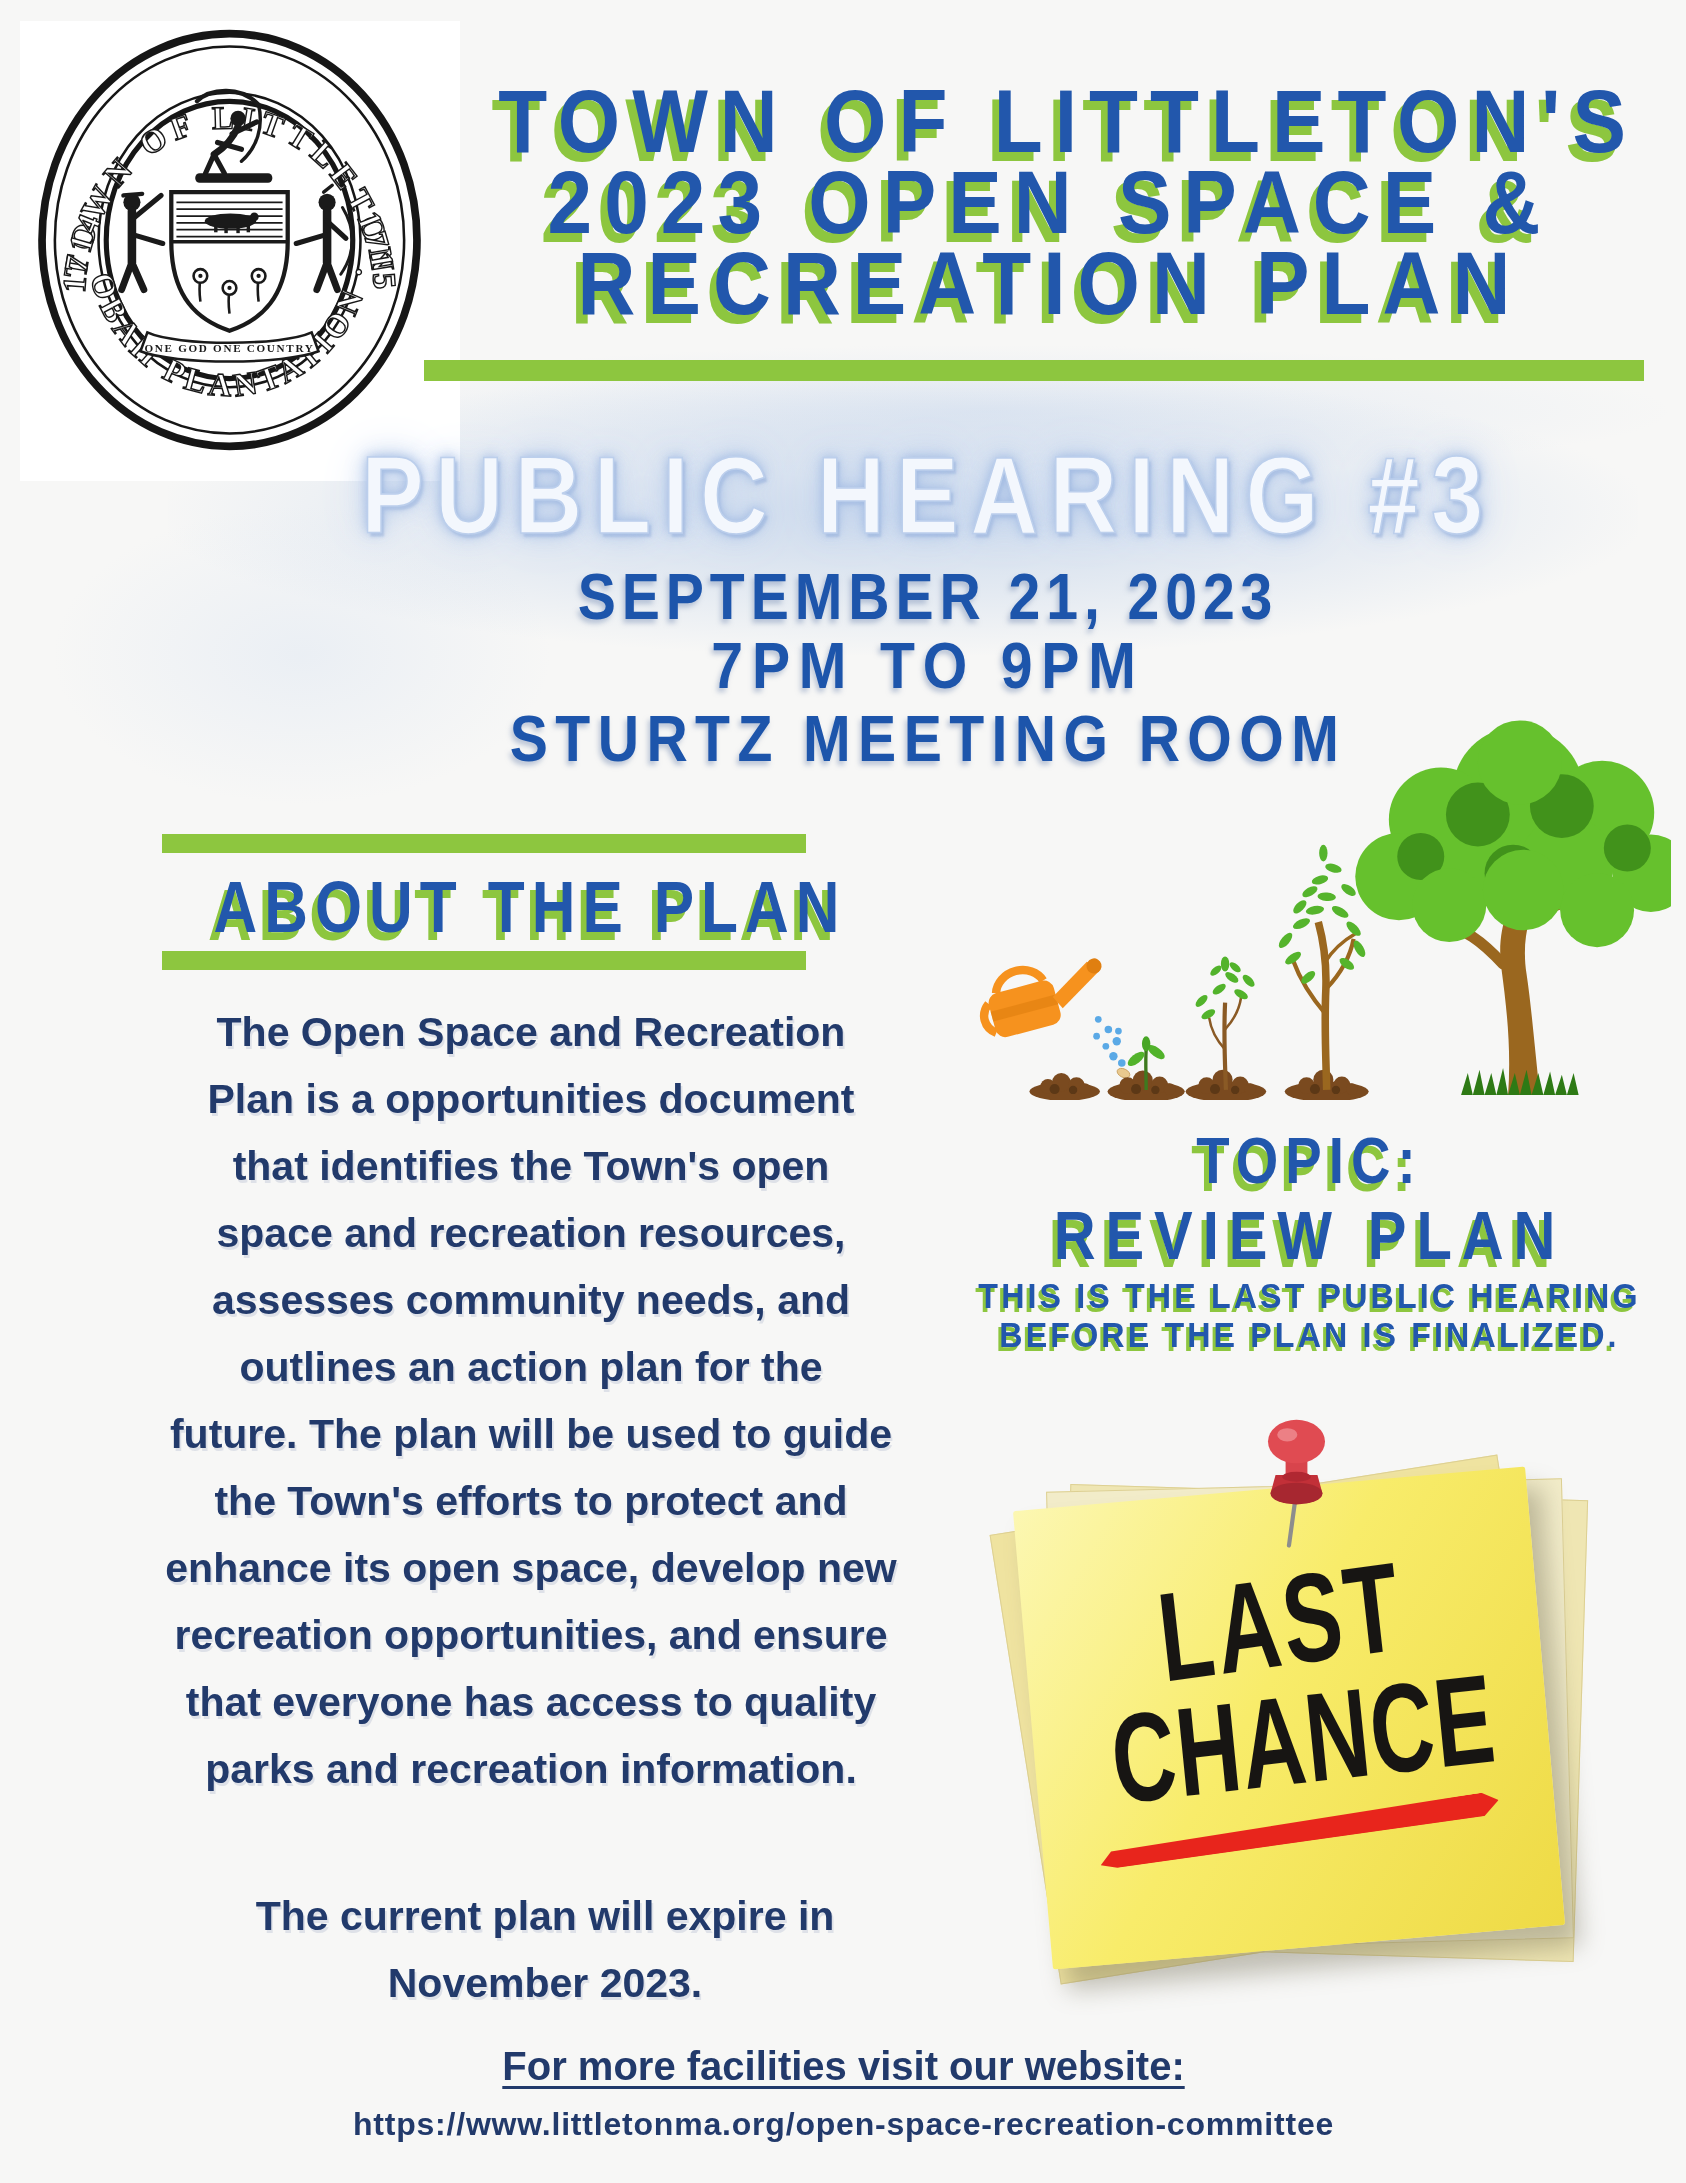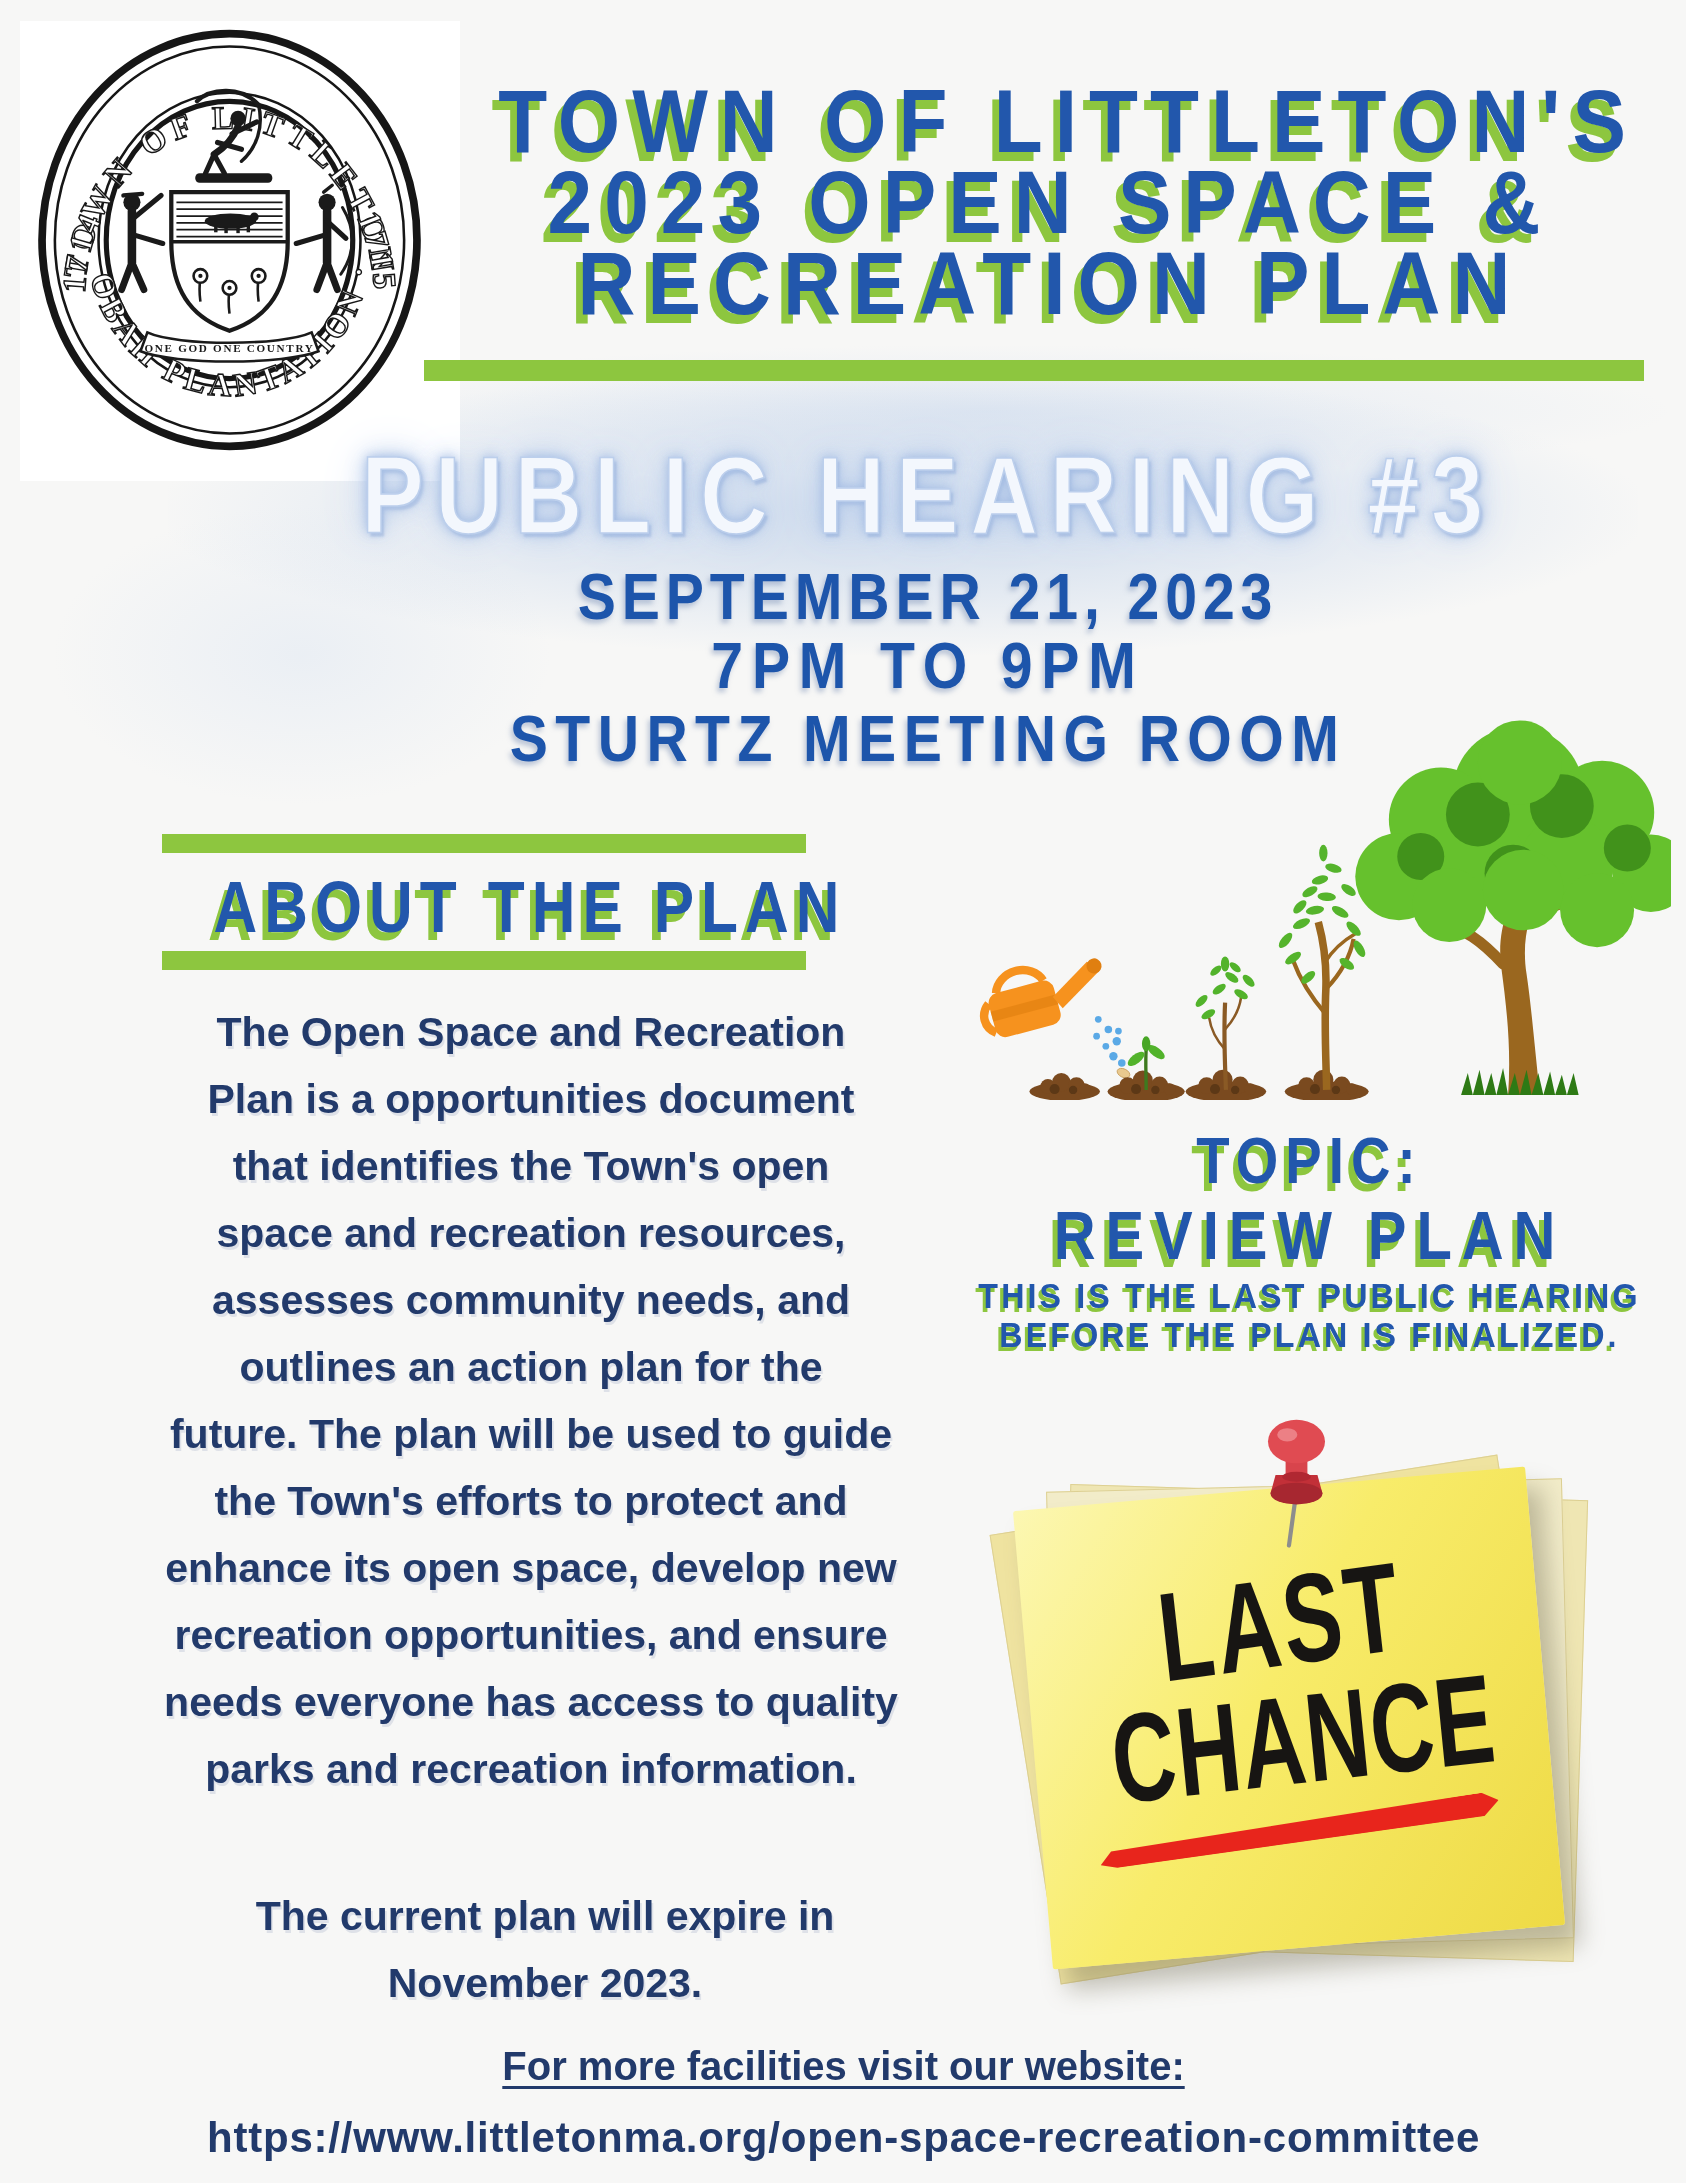--- a/index.html
+++ b/index.html
@@ -82,21 +82,21 @@
   .note-line2{font-size:126px;line-height:119px;font-weight:bold;letter-spacing:1.7px;
     color:#171513;transform:scaleX(.70) rotate(-1deg);}
   .note-underline{margin:18.5px auto 0 auto;width:403px;height:23.5px;background:#e8251c;transform:rotate(-3deg);
     clip-path:polygon(0% 80%, 3% 28%, 96% 0%, 100% 40%, 96% 100%, 4% 100%);}
   .pin-svg{position:absolute;left:239px;top:1.7px;}
 
   
   .footer{left:0px;top:2039px;width:1687px;color:#223a6b;}
   .footer-label{font-size:40px;line-height:54px;font-weight:bold;text-decoration:underline;
     text-decoration-thickness:2.5px;text-underline-offset:5.9px;}
-  .footer-url{font-size:42px;line-height:55px;margin-top:17px;font-weight:bold;letter-spacing:0.8px;}
+  .footer-url{font-size:32px;line-height:55px;margin-top:4px;font-weight:bold;letter-spacing:0.8px;}
 </style>
 </head>
 <body>
 
 <div class="page">
 
   <div class="glow glow-band"></div>
   <div class="glow glow-hearing"></div>
   <div class="glow glow-left"></div>
 
@@ -214,21 +214,21 @@
       <div class="body-line">The Open Space and Recreation</div>
       <div class="body-line">Plan is a opportunities document</div>
       <div class="body-line">that identifies the Town's open</div>
       <div class="body-line">space and recreation resources,</div>
       <div class="body-line">assesses community needs, and</div>
       <div class="body-line">outlines an action plan for the</div>
       <div class="body-line">future. The plan will be used to guide</div>
       <div class="body-line">the Town's efforts to protect and</div>
       <div class="body-line">enhance its open space, develop new</div>
       <div class="body-line">recreation opportunities, and ensure</div>
-      <div class="body-line">needs everyone has access to quality</div>
+      <div class="body-line">that everyone has access to quality</div>
       <div class="body-line">parks and recreation information.</div>
     </div>
   <div class="abs expire">
       <div class="body-line">The current plan will expire in</div>
       <div class="body-line">November 2023.</div>
     </div>
 
   <svg class="abs" style="left:974px;top:712px;" width="697" height="388" viewBox="0 0 830 462">
 
     <g transform="translate(62,352) rotate(-15)">

